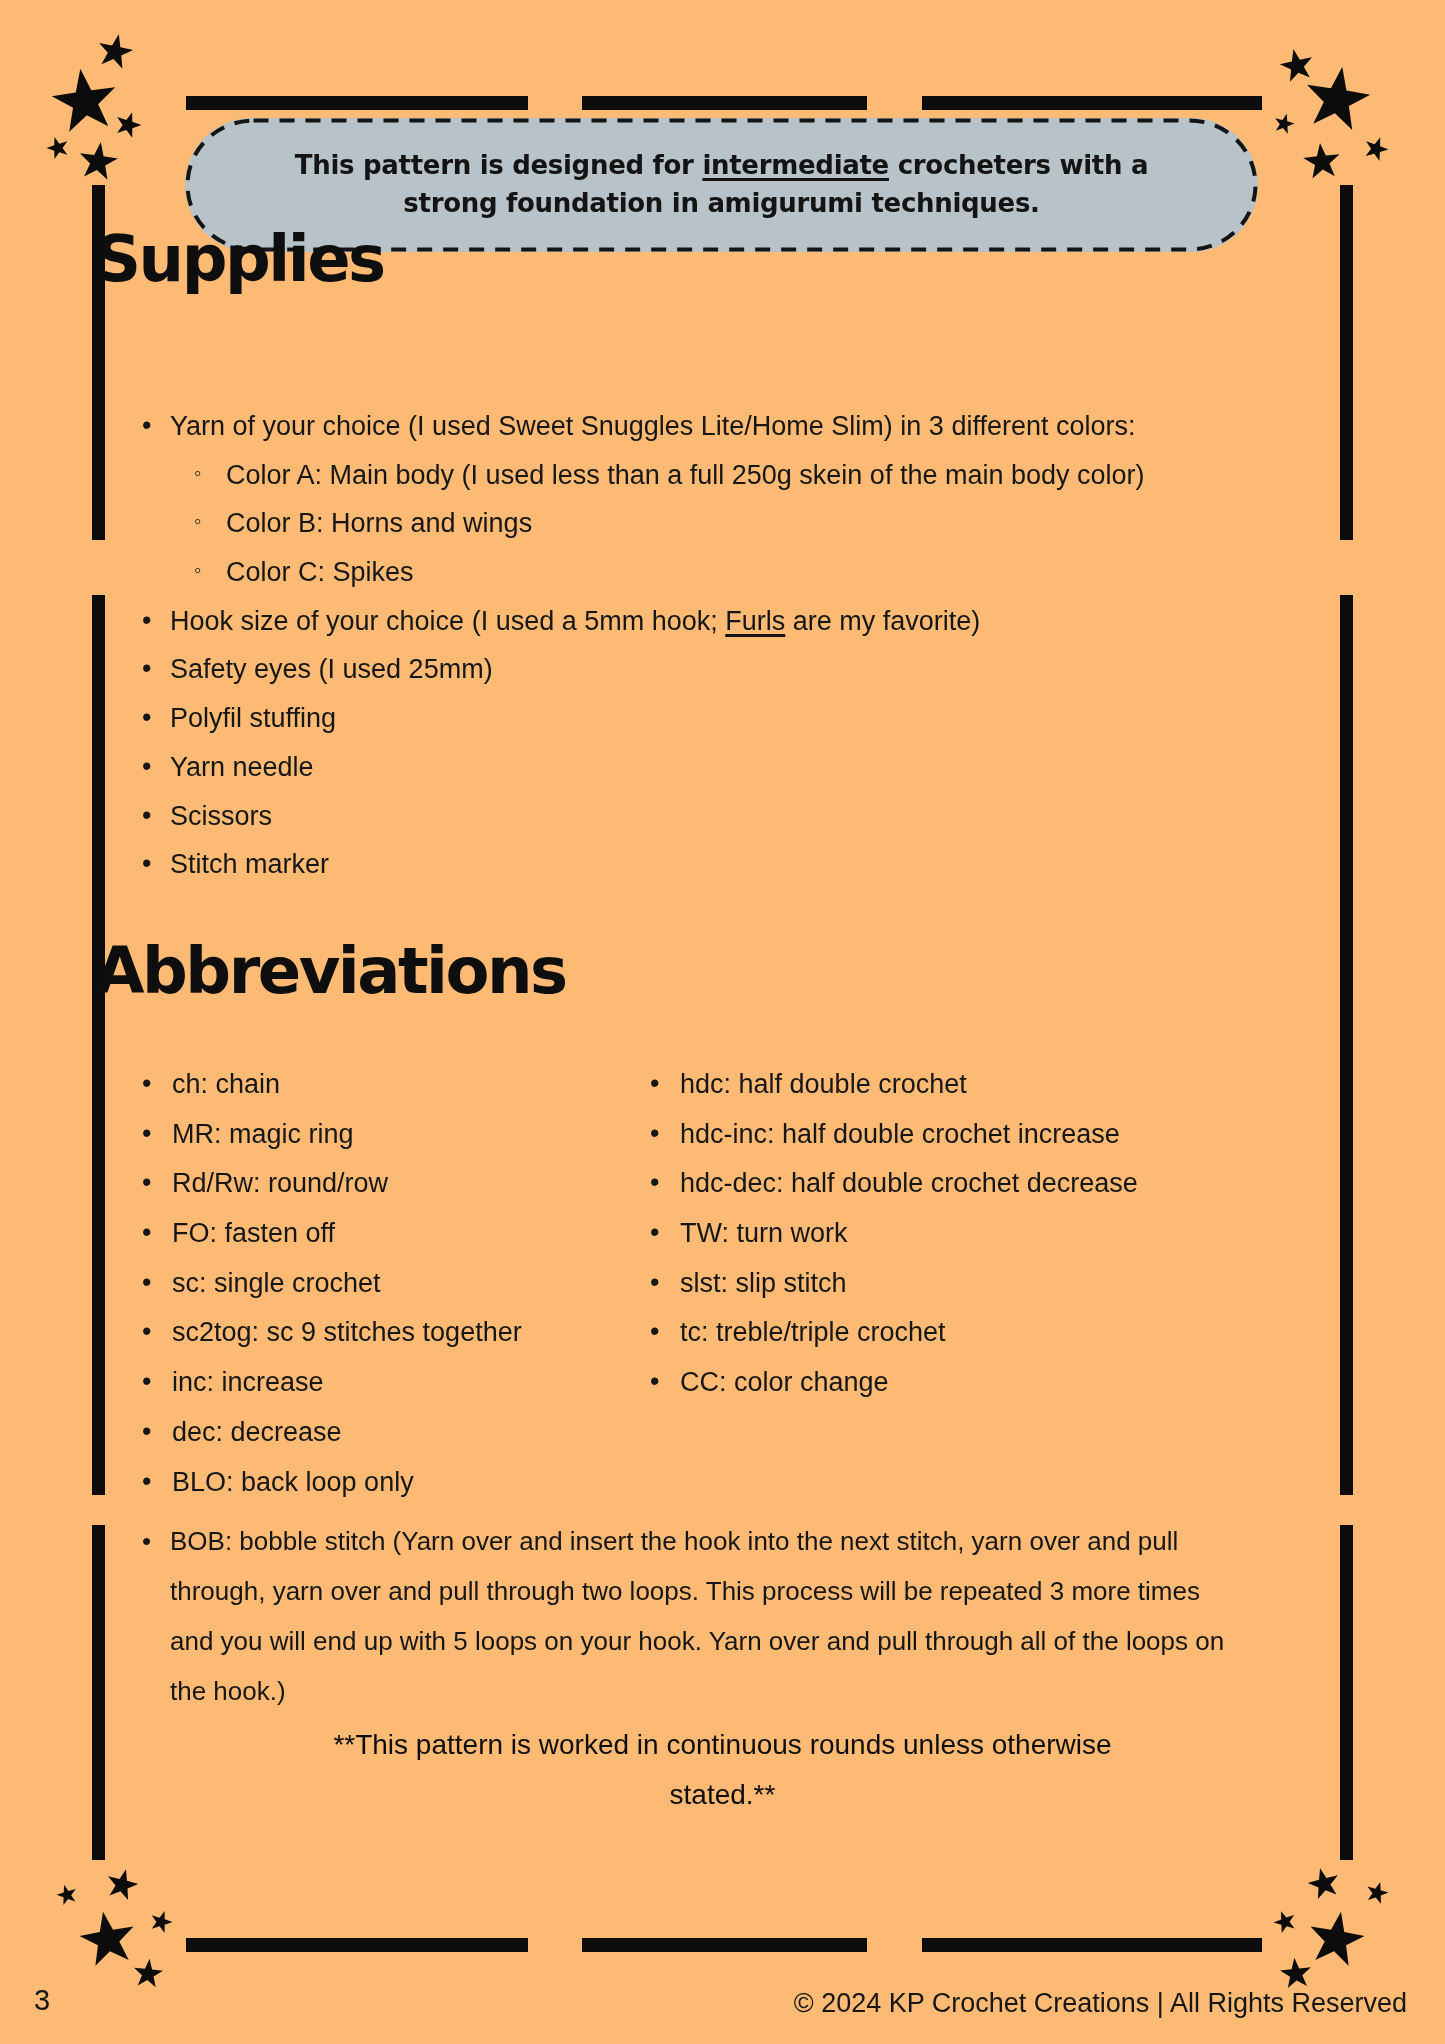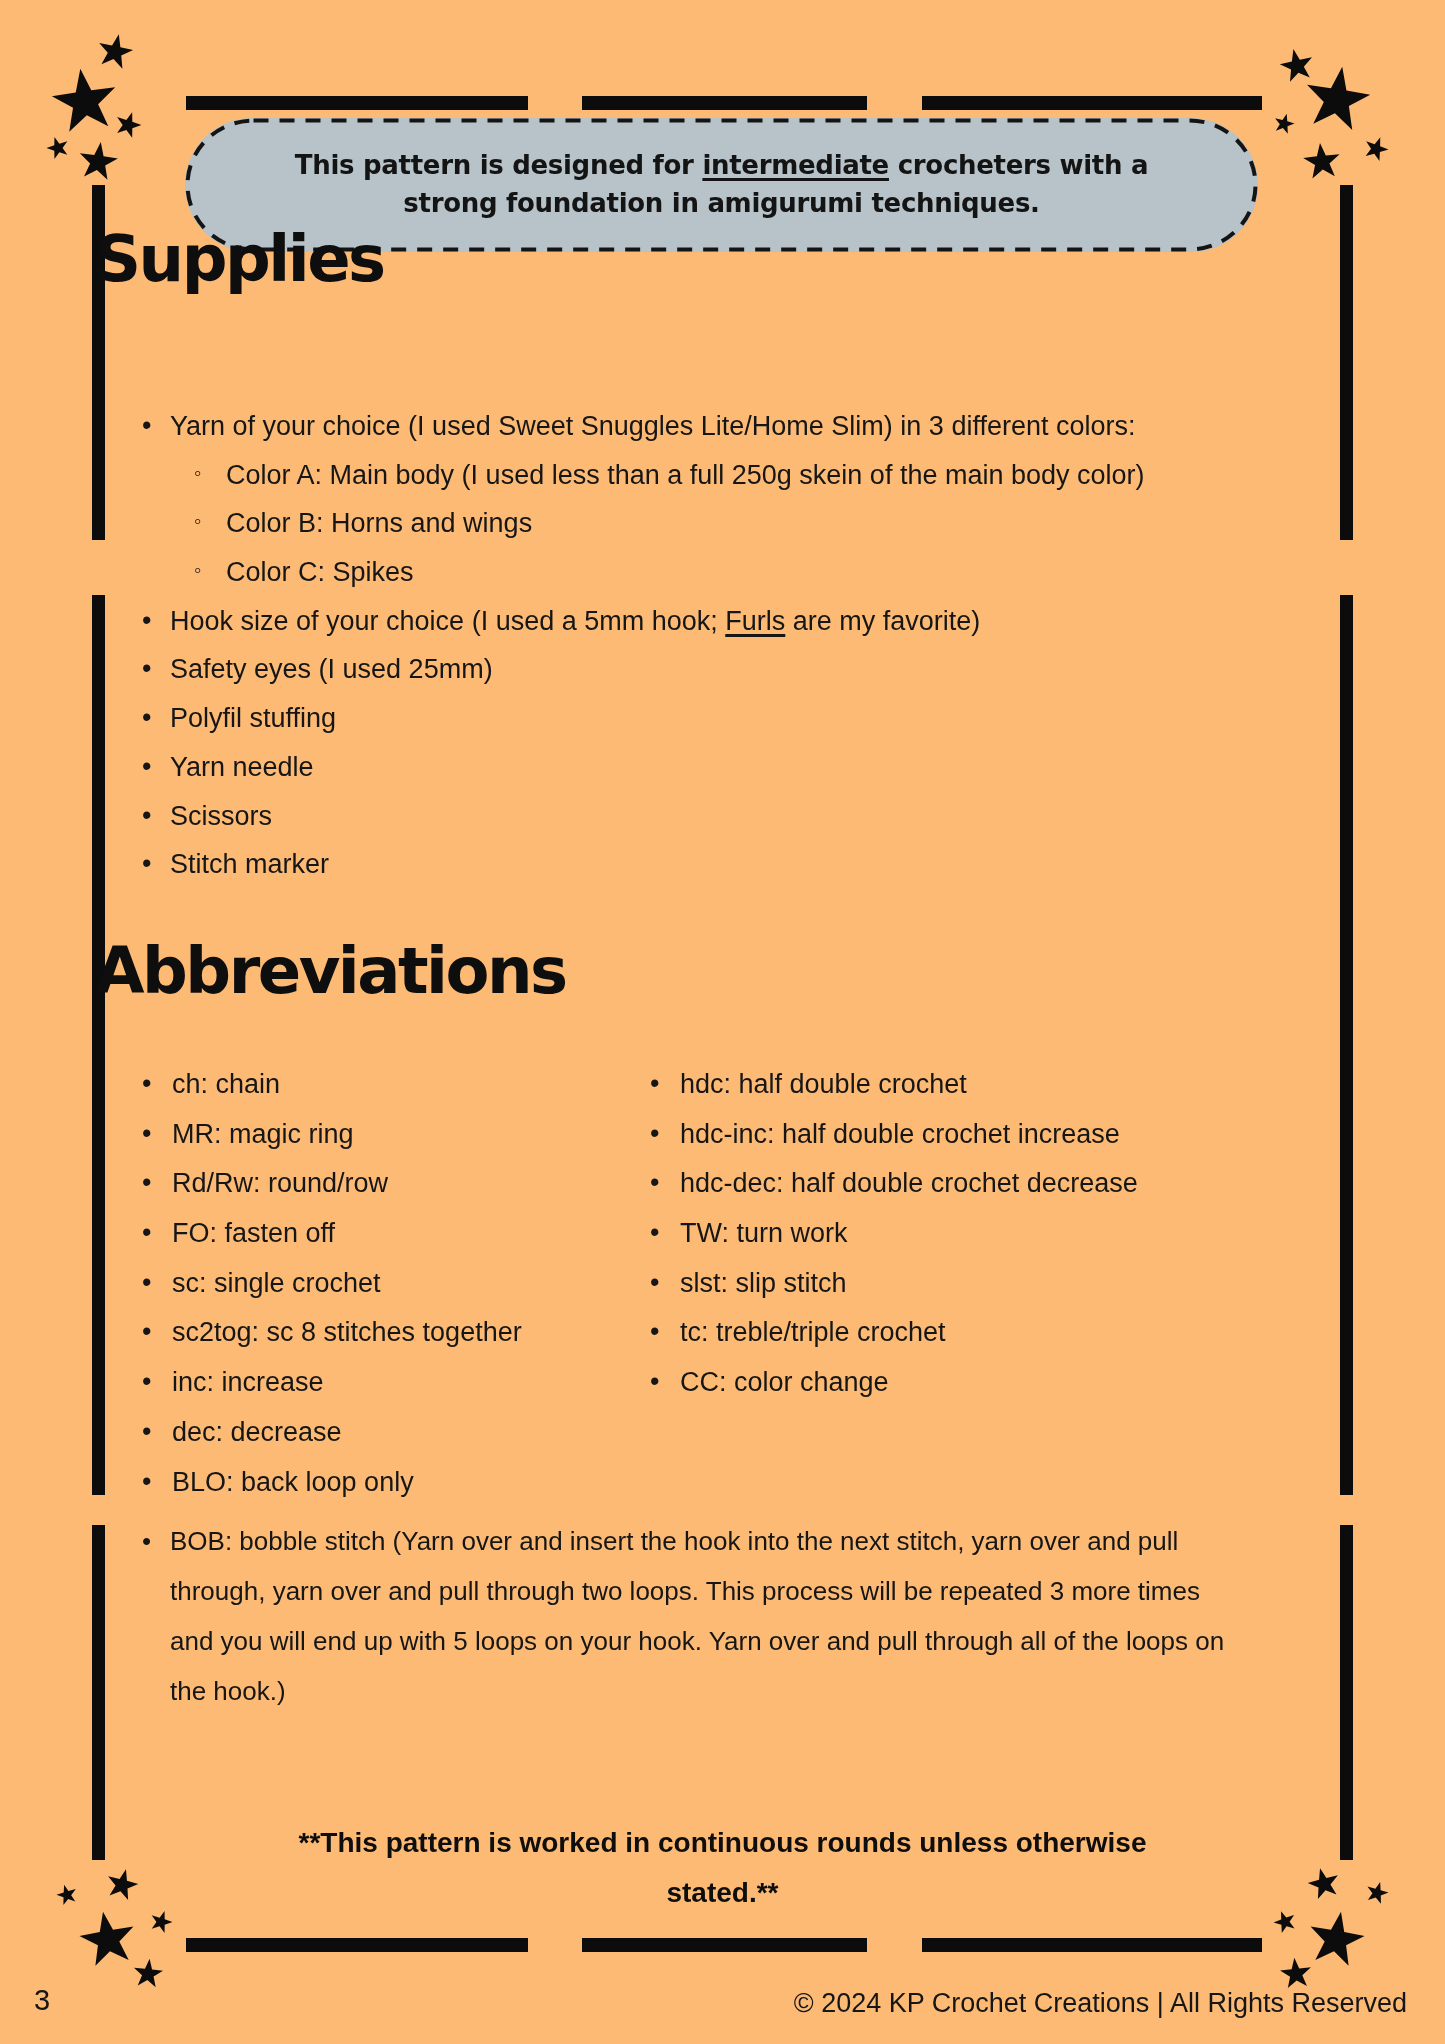--- a/index.html
+++ b/index.html
@@ -50,22 +50,22 @@
   .abbr-li{position:relative;padding-left:32px;margin-bottom:20px;}
   .abbr-li::before{content:"\2022";position:absolute;left:2px;top:-1px;}
   .bob-item{
     position:absolute;left:140px;top:1516px;width:1056px;
     font-size:26px;line-height:50px;
     padding-left:30px;
   }
   .bob-item::before{content:"\2022";position:absolute;left:2px;top:0px;}
   
   .note{
-    position:absolute;left:0;right:0;top:1818px;text-align:center;
-    font-weight:bold;font-size:28px;line-height:1.78;color:#0e0e0e;
+    position:absolute;left:0;right:0;top:1720px;text-align:center;
+    font-weight:normal;font-size:28px;line-height:1.78;color:#0e0e0e;
   }
   .note-inner{display:inline-block;max-width:860px;}
   
   .page-number{position:absolute;left:34px;top:1984px;font-size:29px;}
   .copyright{position:absolute;right:38px;top:1988px;font-size:27px;}
 </style>
 </head>
 <body>
 
 <svg width="0" height="0" style="position:absolute">
@@ -219,21 +219,21 @@
       <li class="li1"><span>Stitch marker</span></li>
     </ul>
 
   <div class="h1" style="top:936px;">Abbreviations</div>
   <ul class="body-list" style="left:140px;top:1070px;width:470px;" id="abbr-left">
       <li class="abbr-li">ch: chain</li>
       <li class="abbr-li">MR: magic ring</li>
       <li class="abbr-li">Rd/Rw: round/row</li>
       <li class="abbr-li">FO: fasten off</li>
       <li class="abbr-li">sc: single crochet</li>
-      <li class="abbr-li">sc2tog: sc 8 stitches together</li>
+      <li class="abbr-li">sc2tog: sc 9 stitches together</li>
       <li class="abbr-li">inc: increase</li>
       <li class="abbr-li">dec: decrease</li>
       <li class="abbr-li">BLO: back loop only</li>
     </ul>
   <ul class="body-list" style="left:648px;top:1070px;width:620px;" id="abbr-right">
       <li class="abbr-li">hdc: half double crochet</li>
       <li class="abbr-li">hdc-inc: half double crochet increase</li>
       <li class="abbr-li">hdc-dec: half double crochet decrease</li>
       <li class="abbr-li">TW: turn work</li>
       <li class="abbr-li">slst: slip stitch</li>

